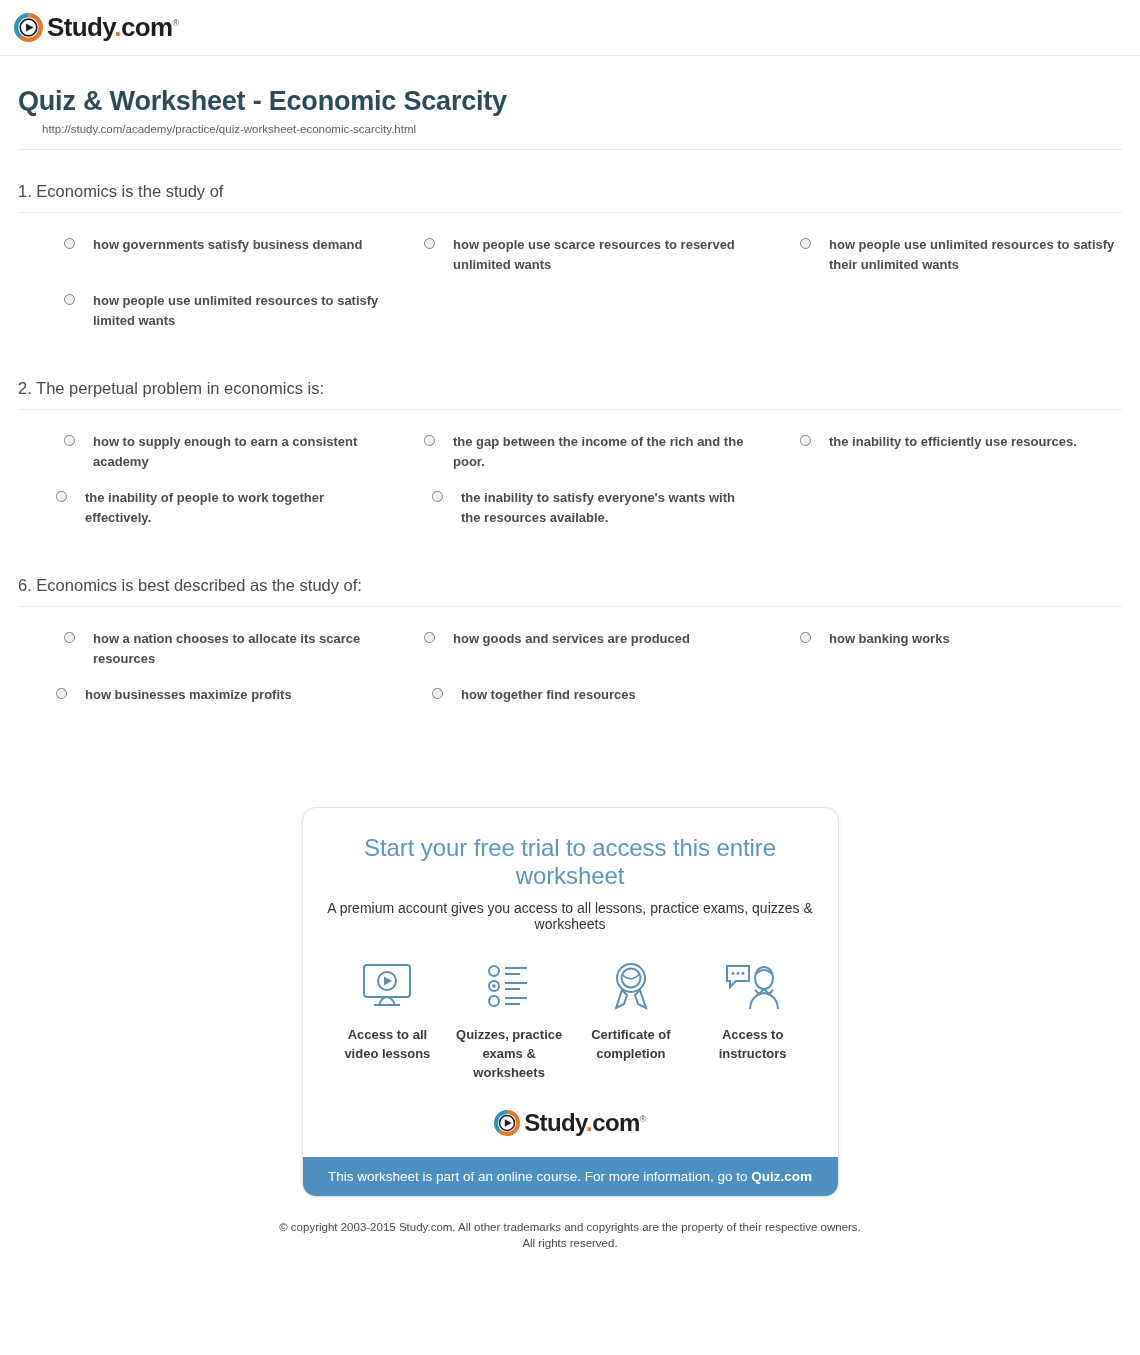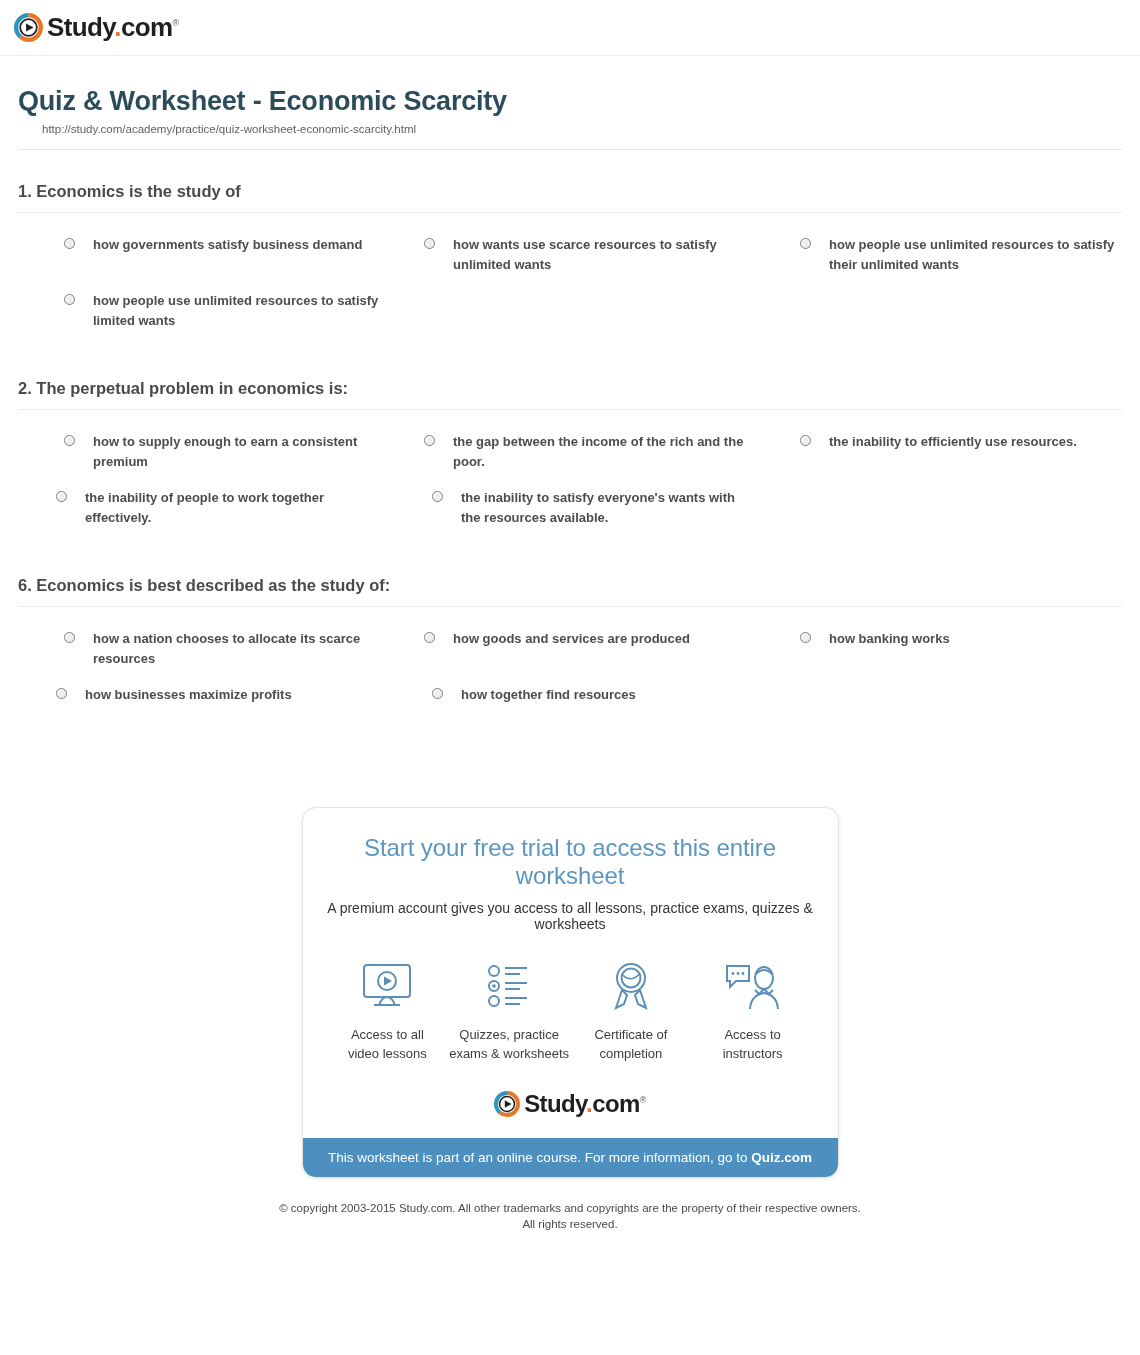--- a/index.html
+++ b/index.html
@@ -63,21 +63,21 @@
     border: none;
     border-top: 1px solid #e6e6e6;
   }
 
   
   .quiz { padding: 0 18px; }
   .question-block { padding-top: 32px; }
   .question-text {
     font-size: 16.5px;
     color: #4a4a4a;
-    font-weight: bold;
+    font-weight: normal;
     margin: 0 0 11px 0;
   }
   .question-rule {
     border: none;
     border-top: 1px solid #ececec;
     margin: 0 0 22px 0;
   }
   .options-grid {
     display: grid;
     grid-template-columns: 1fr 1fr 1fr;
@@ -135,20 +135,21 @@
   .promo-sub {
     font-size: 14px;
     color: #333333;
     margin: 0;
     font-weight: normal;
   }
   .features {
     display: flex;
     justify-content: flex-end;
     margin-top: 26px;
+    font-weight: bold;
   }
   .feature { width: 155px; text-align: center; }
   .feature-icon {
     height: 58px;
     display: flex;
     align-items: center;
     justify-content: center;
   }
   .feature-label {
     font-size: 13px;
@@ -215,21 +216,21 @@
   <div class="question-block">
     <p class="question-text">1. Economics is the study of</p>
     <hr class="question-rule">
     <div class="options-grid">
       <div class="option">
         <span class="radio-dot"></span>
         <span class="option-label">how governments satisfy business demand</span>
       </div>
       <div class="option col-right">
         <span class="radio-dot"></span>
-        <span class="option-label">how wants use scarce resources to satisfy unlimited wants</span>
+        <span class="option-label">how people use scarce resources to reserved unlimited wants</span>
       </div>
       <div class="option">
         <span class="radio-dot"></span>
         <span class="option-label">how people use unlimited resources to satisfy their unlimited wants</span>
       </div>
       <div class="option">
         <span class="radio-dot"></span>
         <span class="option-label">how people use unlimited resources to satisfy limited wants</span>
       </div>
       <div class="option col-right empty">
@@ -238,21 +239,21 @@
       </div>
     </div>
   </div>
 
   <div class="question-block">
     <p class="question-text">2. The perpetual problem in economics is:</p>
     <hr class="question-rule">
     <div class="options-grid">
       <div class="option">
         <span class="radio-dot"></span>
-        <span class="option-label">how to supply enough to earn a consistent premium</span>
+        <span class="option-label">how to supply enough to earn a consistent academy</span>
       </div>
       <div class="option col-right">
         <span class="radio-dot"></span>
         <span class="option-label">the gap between the income of the rich and the poor.</span>
       </div>
       <div class="option">
         <span class="radio-dot"></span>
         <span class="option-label">the inability to efficiently use resources.</span>
       </div>
       <div class="option col-right">

